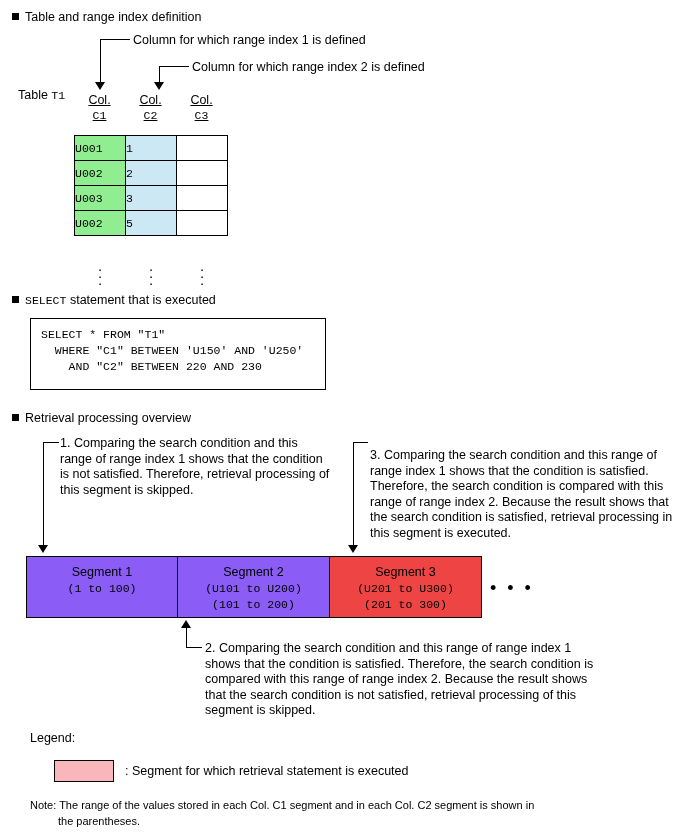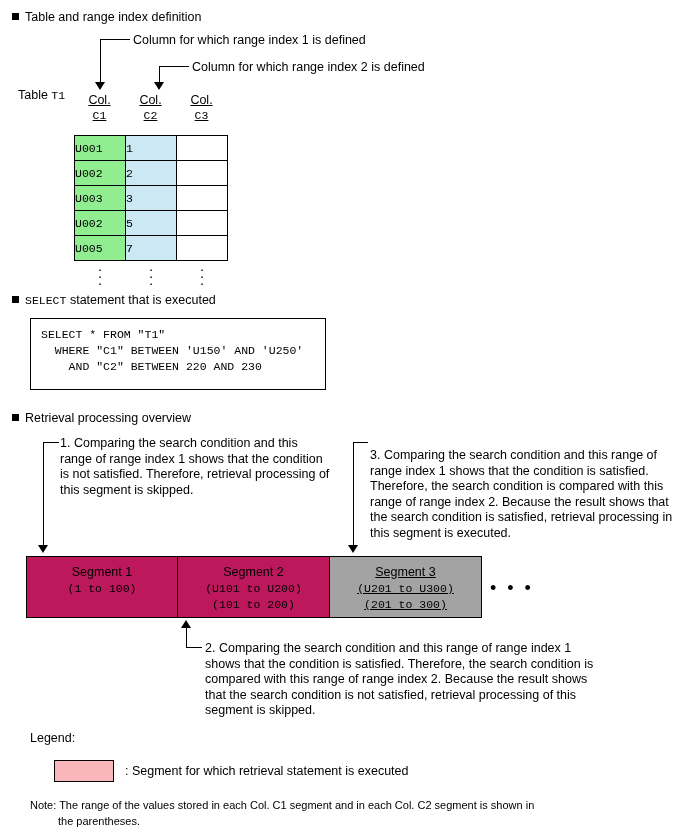--- a/index.html
+++ b/index.html
@@ -152,30 +152,30 @@
     top: 556px;
     display: flex;
   }
   .seg {
     width: 152px;
     height: 62px;
     border: 1px solid #000;
     box-sizing: border-box;
     text-align: center;
     padding-top: 7px;
-    background: #be185d;
+    background: #8b5cf6;
   }
   .seg + .seg { border-left: none; }
   .seg .title { font-size: 12.5px; line-height: 17px; }
   .seg .rng {
     font-family: "Liberation Mono", monospace;
     font-size: 11.5px;
     line-height: 16px;
   }
-  .seg.highlight { background: #a3a3a3; text-decoration: underline; }
+  .seg.highlight { background: #ef4444; }
   #seg-ellipsis {
     position: absolute;
     left: 490px;
     top: 578px;
     font-size: 18px;
     letter-spacing: 3px;
   }
 
   
   #legend-label { position: absolute; left: 30px; top: 731px; font-size: 12.5px; }
@@ -266,25 +266,20 @@
   <tr>
     <td class="c1">U003</td>
     <td class="c2">3</td>
     <td class="c3"></td>
   </tr>
   <tr>
     <td class="c1">U002</td>
     <td class="c2">5</td>
     <td class="c3"></td>
   </tr>
-  <tr>
-    <td class="c1">U005</td>
-    <td class="c2">7</td>
-    <td class="c3"></td>
-  </tr>
 </tbody>
   </table>
 
 <div class="dots-v" style="left:74px; top:262px;">
   <span>.</span>
     <span>.</span>
     <span>.</span>
 </div>
 <div class="dots-v" style="left:125px; top:262px;">
   <span>.</span>

